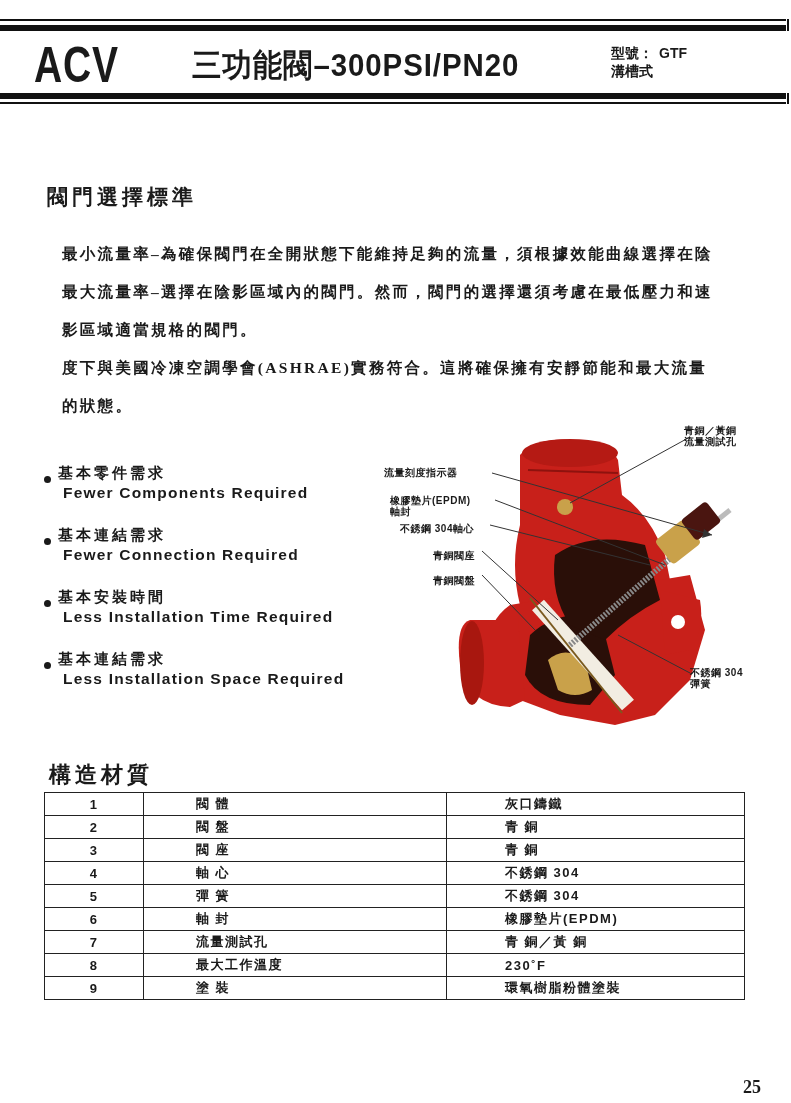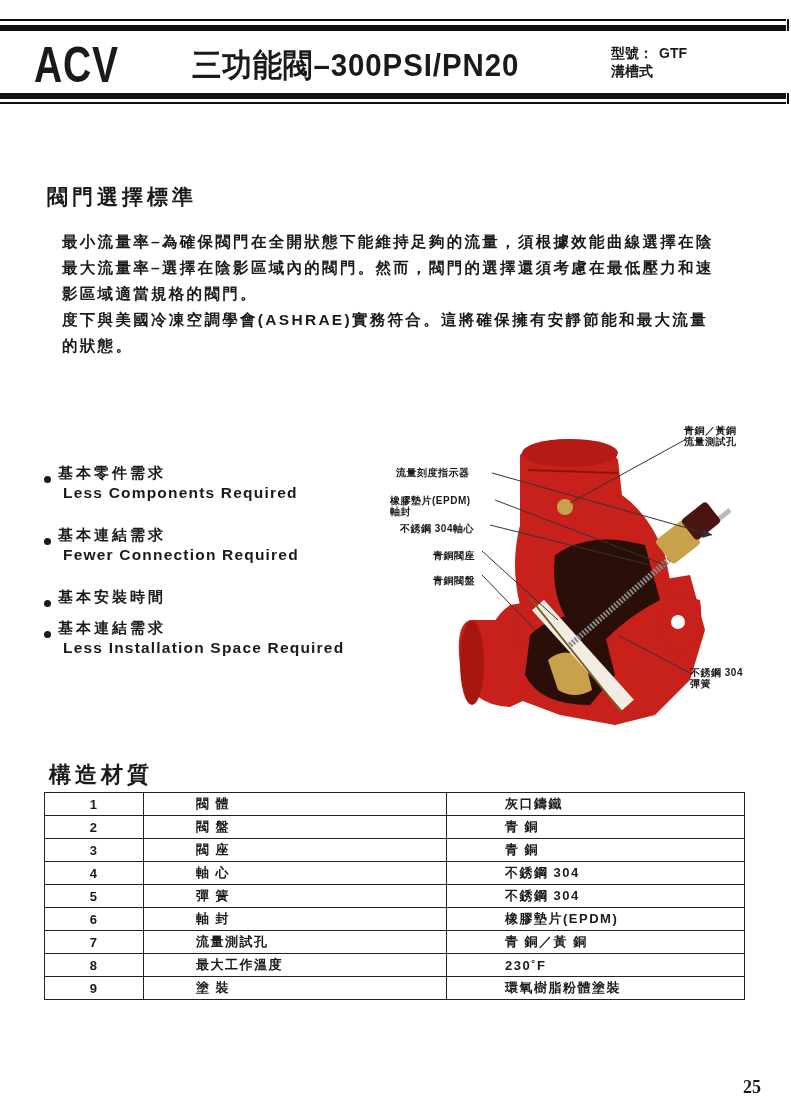--- a/index.html
+++ b/index.html
@@ -14,21 +14,21 @@
   .brand { left:34px; top:38px; font-size:50px; font-weight:bold; letter-spacing:1px;
            transform:scaleX(0.78); transform-origin:left top; line-height:54px; }
   .title { left:192px; top:46px; font-size:32px; font-weight:bold; line-height:38px;
            letter-spacing:1px; transform:scaleX(0.92); transform-origin:left top; }
   .model { left:611px; top:44px; font-size:14px; font-weight:bold; line-height:18px; }
   .model .v { margin-left:6px; }
 
   .h2 { font-size:21px; font-weight:bold; letter-spacing:4px; line-height:26px; }
   .para { left:62px; top:229px; width:680px; font-size:15.5px; font-weight:bold;
           letter-spacing:2.3px; line-height:26px; }
-  .para p { margin:0 0 0 0; }
+  .para p { margin:12px 0 0 0;font-family:Liberation Serif, serif; }
 
   .features { left:44px; top:452px; width:330px; }
   .feat-zh { font-size:15px; font-weight:bold; letter-spacing:3px; line-height:20px; height:31px; display:flex; align-items:flex-end; }
   .feat-zh .dot { width:7px; height:7px; border-radius:50%; background:#1a1a1a; margin:7px 7px 0 0; flex:none; }
   .feat-en { font-size:15.5px; font-weight:bold; letter-spacing:1.2px; padding-left:19px; line-height:20px; height:31px; }
 
   .diagram { left:360px; top:415px; width:420px; height:320px; }
   .callout { position:absolute; font-size:10px; font-weight:bold; line-height:11px; letter-spacing:0.5px; white-space:nowrap; }
 
   table.mat { position:absolute; left:44px; top:792px; width:701px; border-collapse:collapse; }
@@ -63,30 +63,31 @@
   <p>影區域適當規格的閥門。</p>
   <p>度下與美國冷凍空調學會(ASHRAE)實務符合。這將確保擁有安靜節能和最大流量</p>
   <p>的狀態。</p>
 </div>
 
 <div class="abs features">
   <div class="feat-zh">
       <span class="dot"></span>
       <span>基本零件需求</span>
     </div>
-  <div class="feat-en">Less Components Required</div>
+  <div class="feat-en">Fewer Components Required</div>
   <div class="feat-zh">
       <span class="dot"></span>
       <span>基本連結需求</span>
     </div>
   <div class="feat-en">Fewer Connection Required</div>
   <div class="feat-zh">
       <span class="dot"></span>
       <span>基本安裝時間</span>
     </div>
+  <div class="feat-en">Less Installation Time Required</div>
   <div class="feat-zh">
       <span class="dot"></span>
       <span>基本連結需求</span>
     </div>
   <div class="feat-en">Less Installation Space Required</div>
 </div>
 
 <div class="abs diagram">
   <svg width="420" height="320" viewBox="0 0 420 320">
 
@@ -126,21 +127,21 @@
       <path d="M122 136 L198 205"></path>
       <path d="M122 160 L175 215"></path>
       <path d="M330 258 L258 220"></path>
     </g>
     <path d="M352 120 L344 114 L342 123 Z" fill="#333"></path>
   </svg>
   <div class="callout" style="left:324px;top:10px">
       <div>青銅／黃銅</div>
       <div>流量測試孔</div>
     </div>
-  <div class="callout" style="left:36px;top:52px">流量刻度指示器</div>
+  <div class="callout" style="left:24px;top:52px">流量刻度指示器</div>
   <div class="callout" style="left:30px;top:80px">
       <div>橡膠墊片(EPDM)</div>
       <div>軸封</div>
     </div>
   <div class="callout" style="left:40px;top:108px">不銹鋼 304軸心</div>
   <div class="callout" style="left:73px;top:135px">青銅閥座</div>
   <div class="callout" style="left:73px;top:160px">青銅閥盤</div>
   <div class="callout" style="left:330px;top:252px">
       <div>不銹鋼 304</div>
       <div>彈簧</div>

